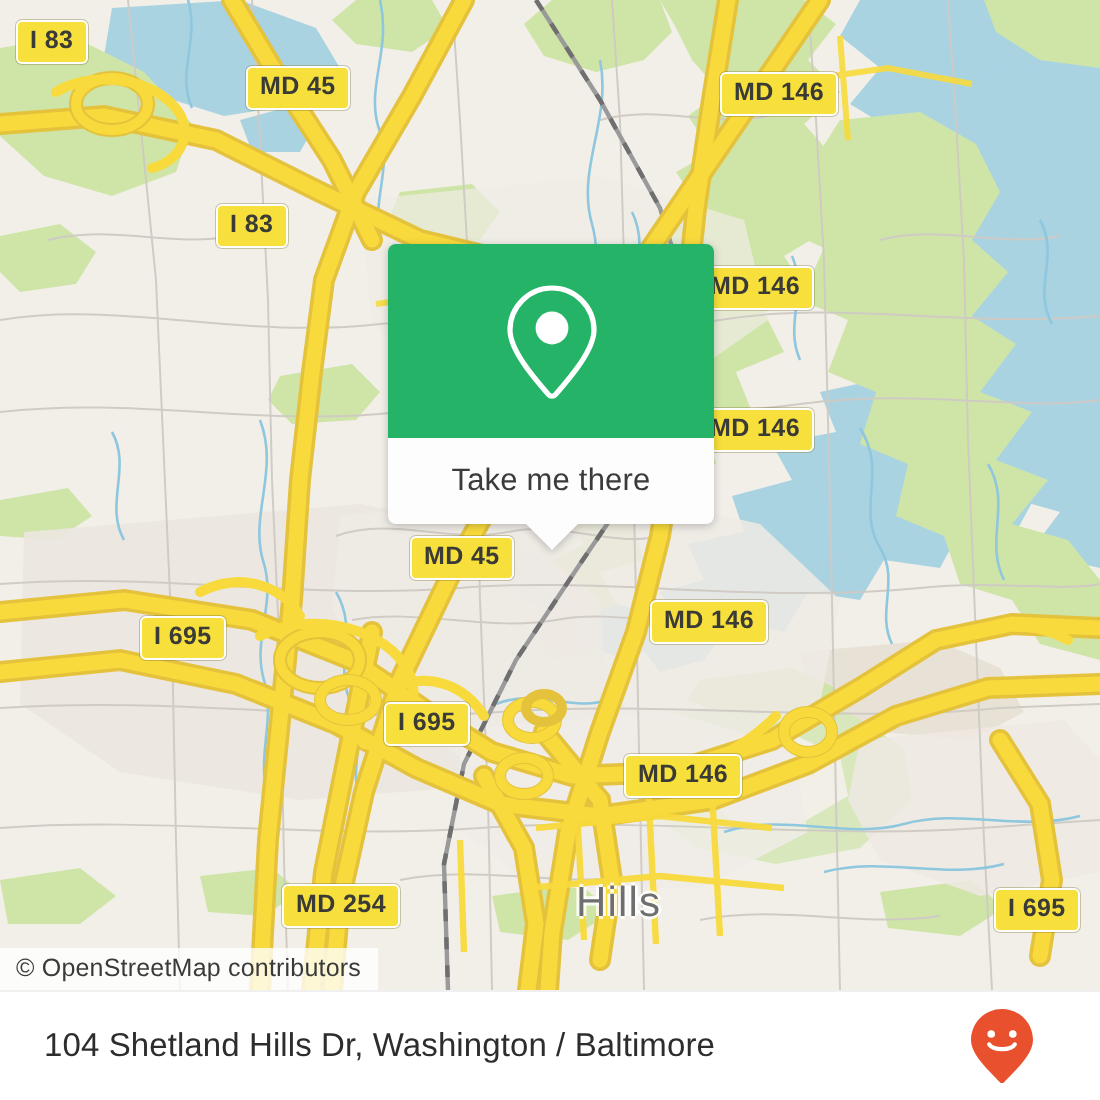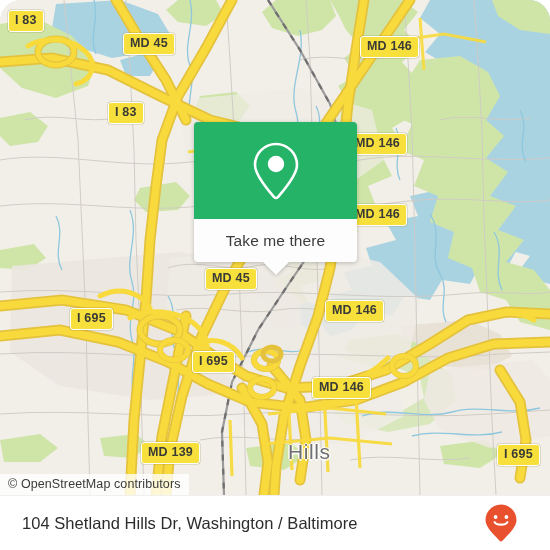--- a/index.html
+++ b/index.html
@@ -12,21 +12,20 @@
     height: 550px;
     font-family: "Liberation Sans", sans-serif;
     overflow: hidden;
     position: relative;
   }
   #app {
     position: relative;
     width: 550px;
     height: 550px;
     overflow: hidden;
-    border-radius: 21px;
   }
 
   
   #map-area {
     position: absolute;
     left: 0; top: 0;
     width: 550px;
     height: 495px;
     overflow: hidden;
     background: #f2efe9;
@@ -353,21 +352,21 @@
     <div class="shield" style="left:123px;top:33px;">MD 45</div>
     <div class="shield" style="left:360px;top:36px;">MD 146</div>
     <div class="shield" style="left:108px;top:102px;">I 83</div>
     <div class="shield" style="left:348px;top:133px;">MD 146</div>
     <div class="shield" style="left:348px;top:204px;">MD 146</div>
     <div class="shield" style="left:205px;top:268px;">MD 45</div>
     <div class="shield" style="left:70px; top:308px;">I 695</div>
     <div class="shield" style="left:325px;top:300px;">MD 146</div>
     <div class="shield" style="left:192px;top:351px;">I 695</div>
     <div class="shield" style="left:312px;top:377px;">MD 146</div>
-    <div class="shield" style="left:141px;top:442px;">MD 139</div>
+    <div class="shield" style="left:141px;top:442px;">MD 254</div>
     <div class="shield" style="left:497px;top:444px;">I 695</div>
 
     <div class="place-label" style="left:288px; top:440px;">Hills</div>
   </div>
 
   <div id="attribution">© OpenStreetMap contributors</div>
 
   <div id="popup">
     <div id="popup-green">
       <svg width="52" height="62" viewBox="0 0 52 62">

